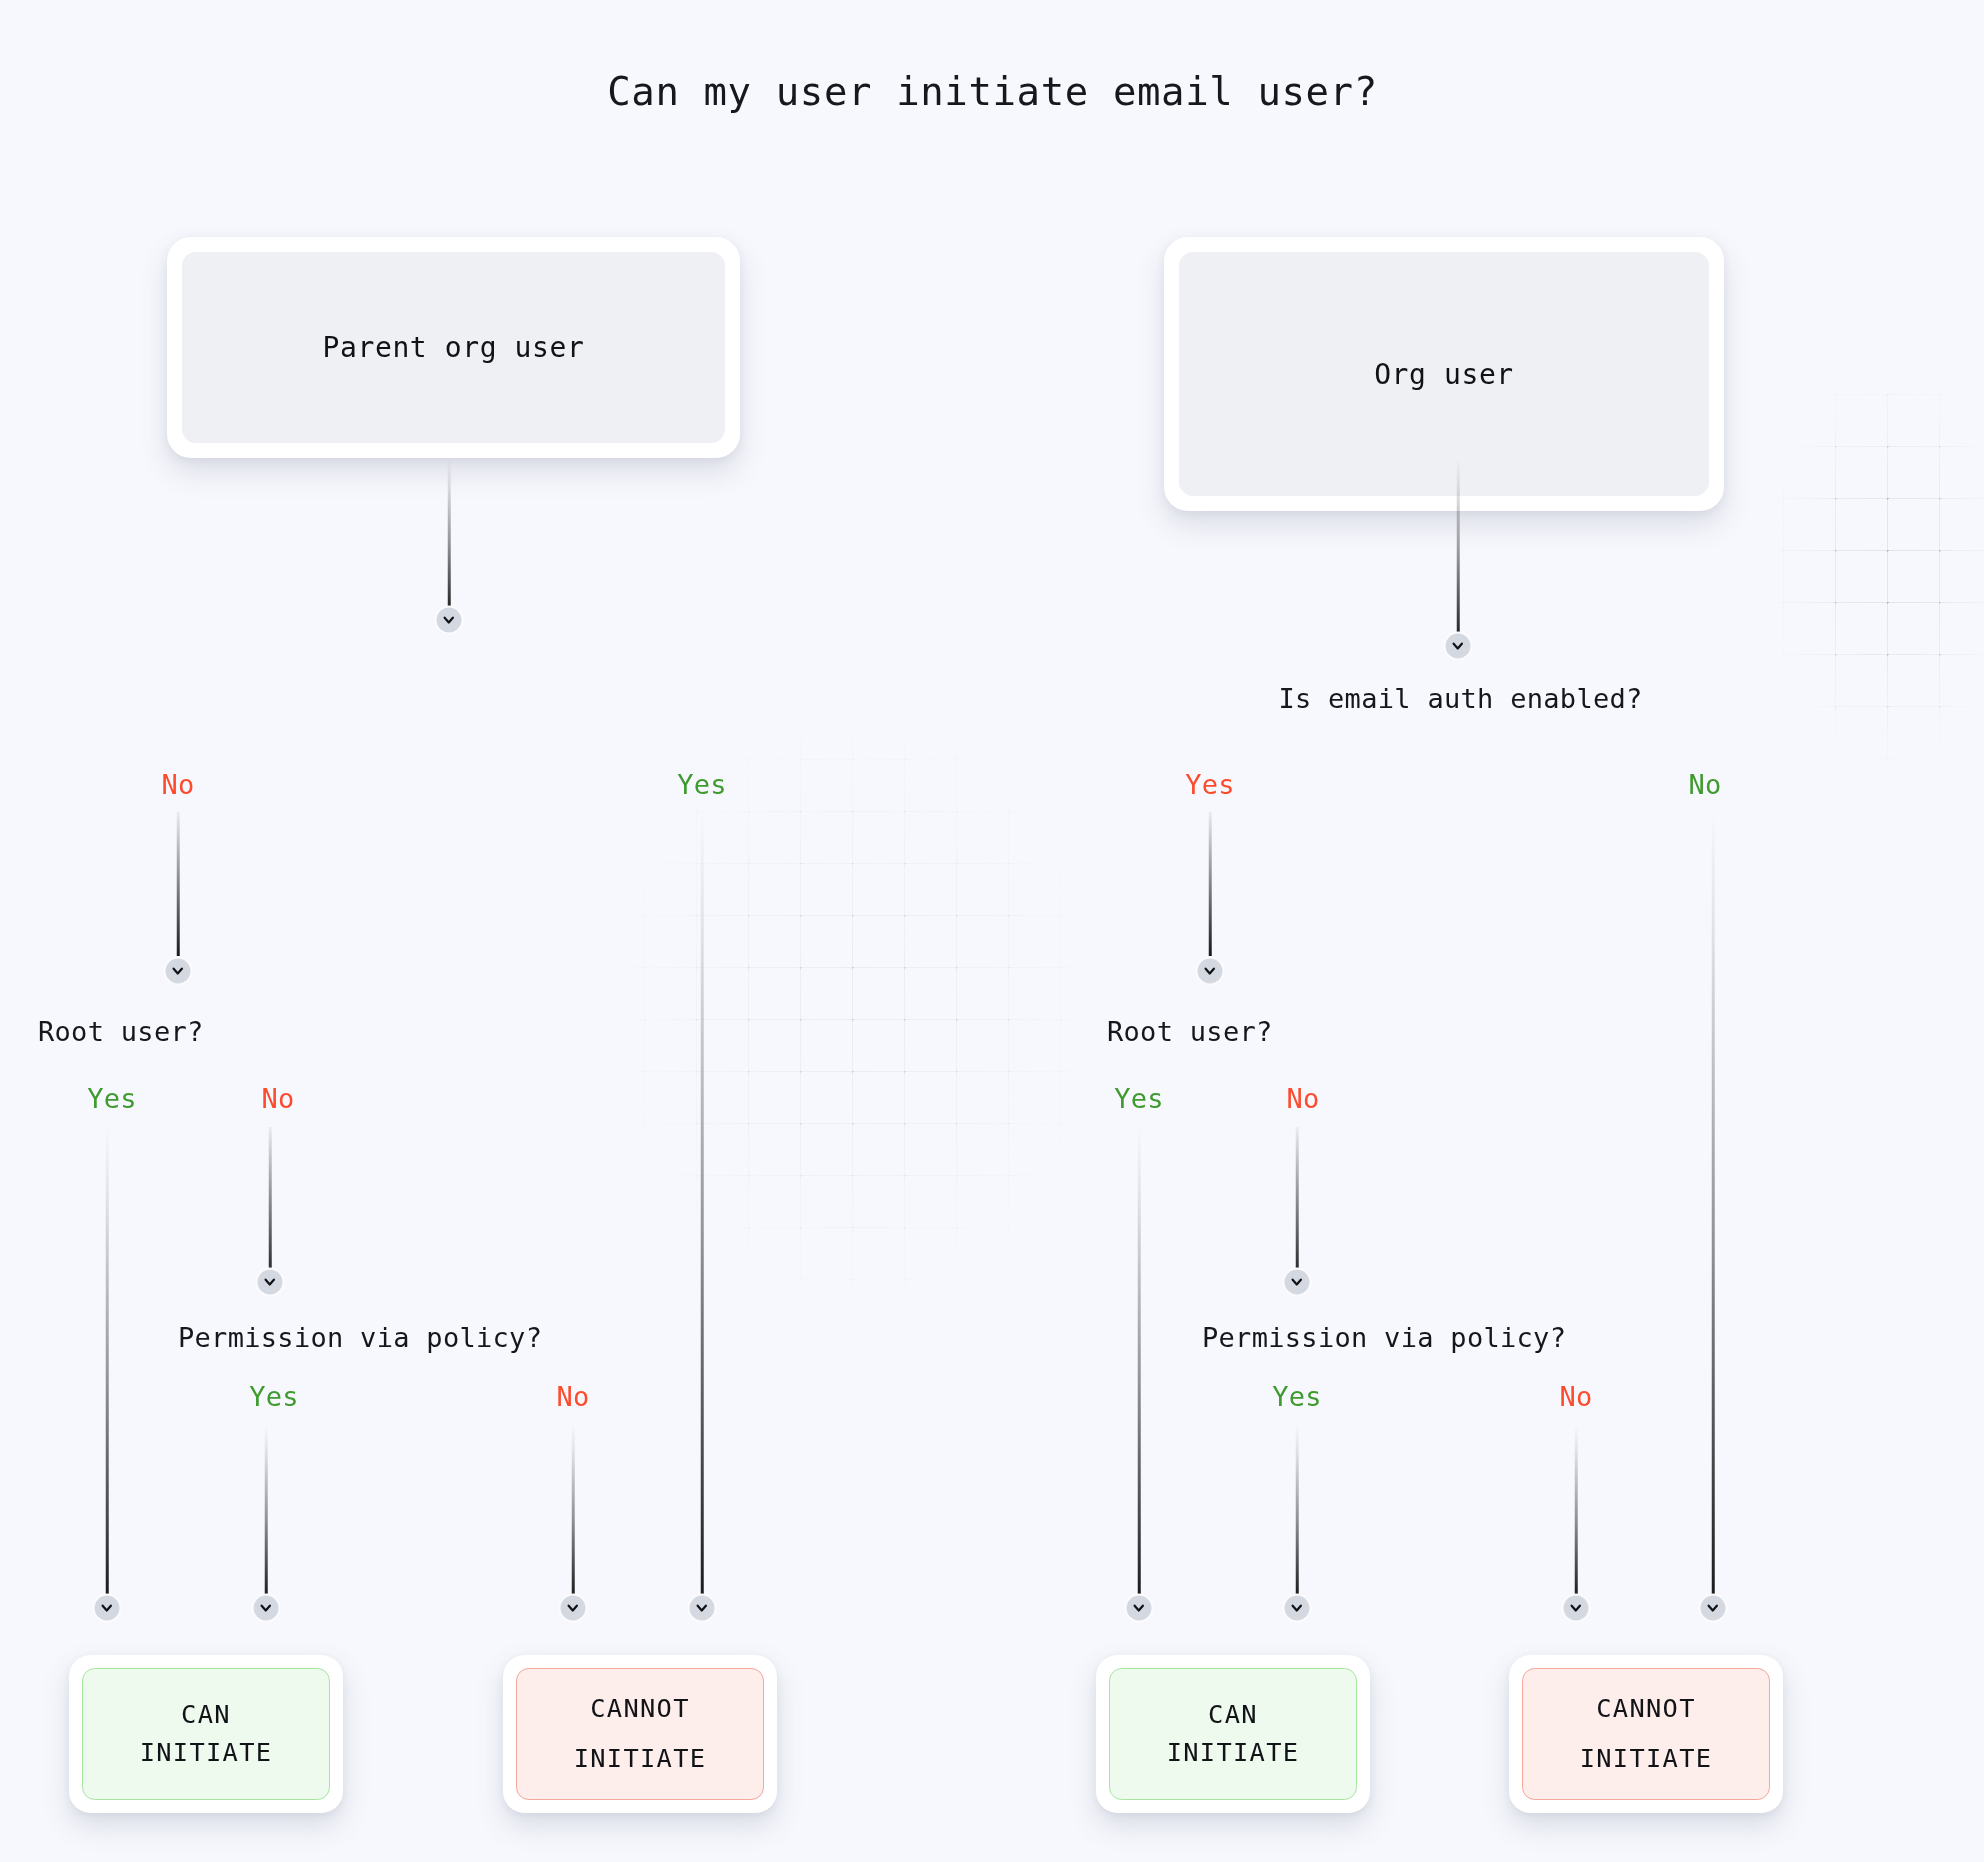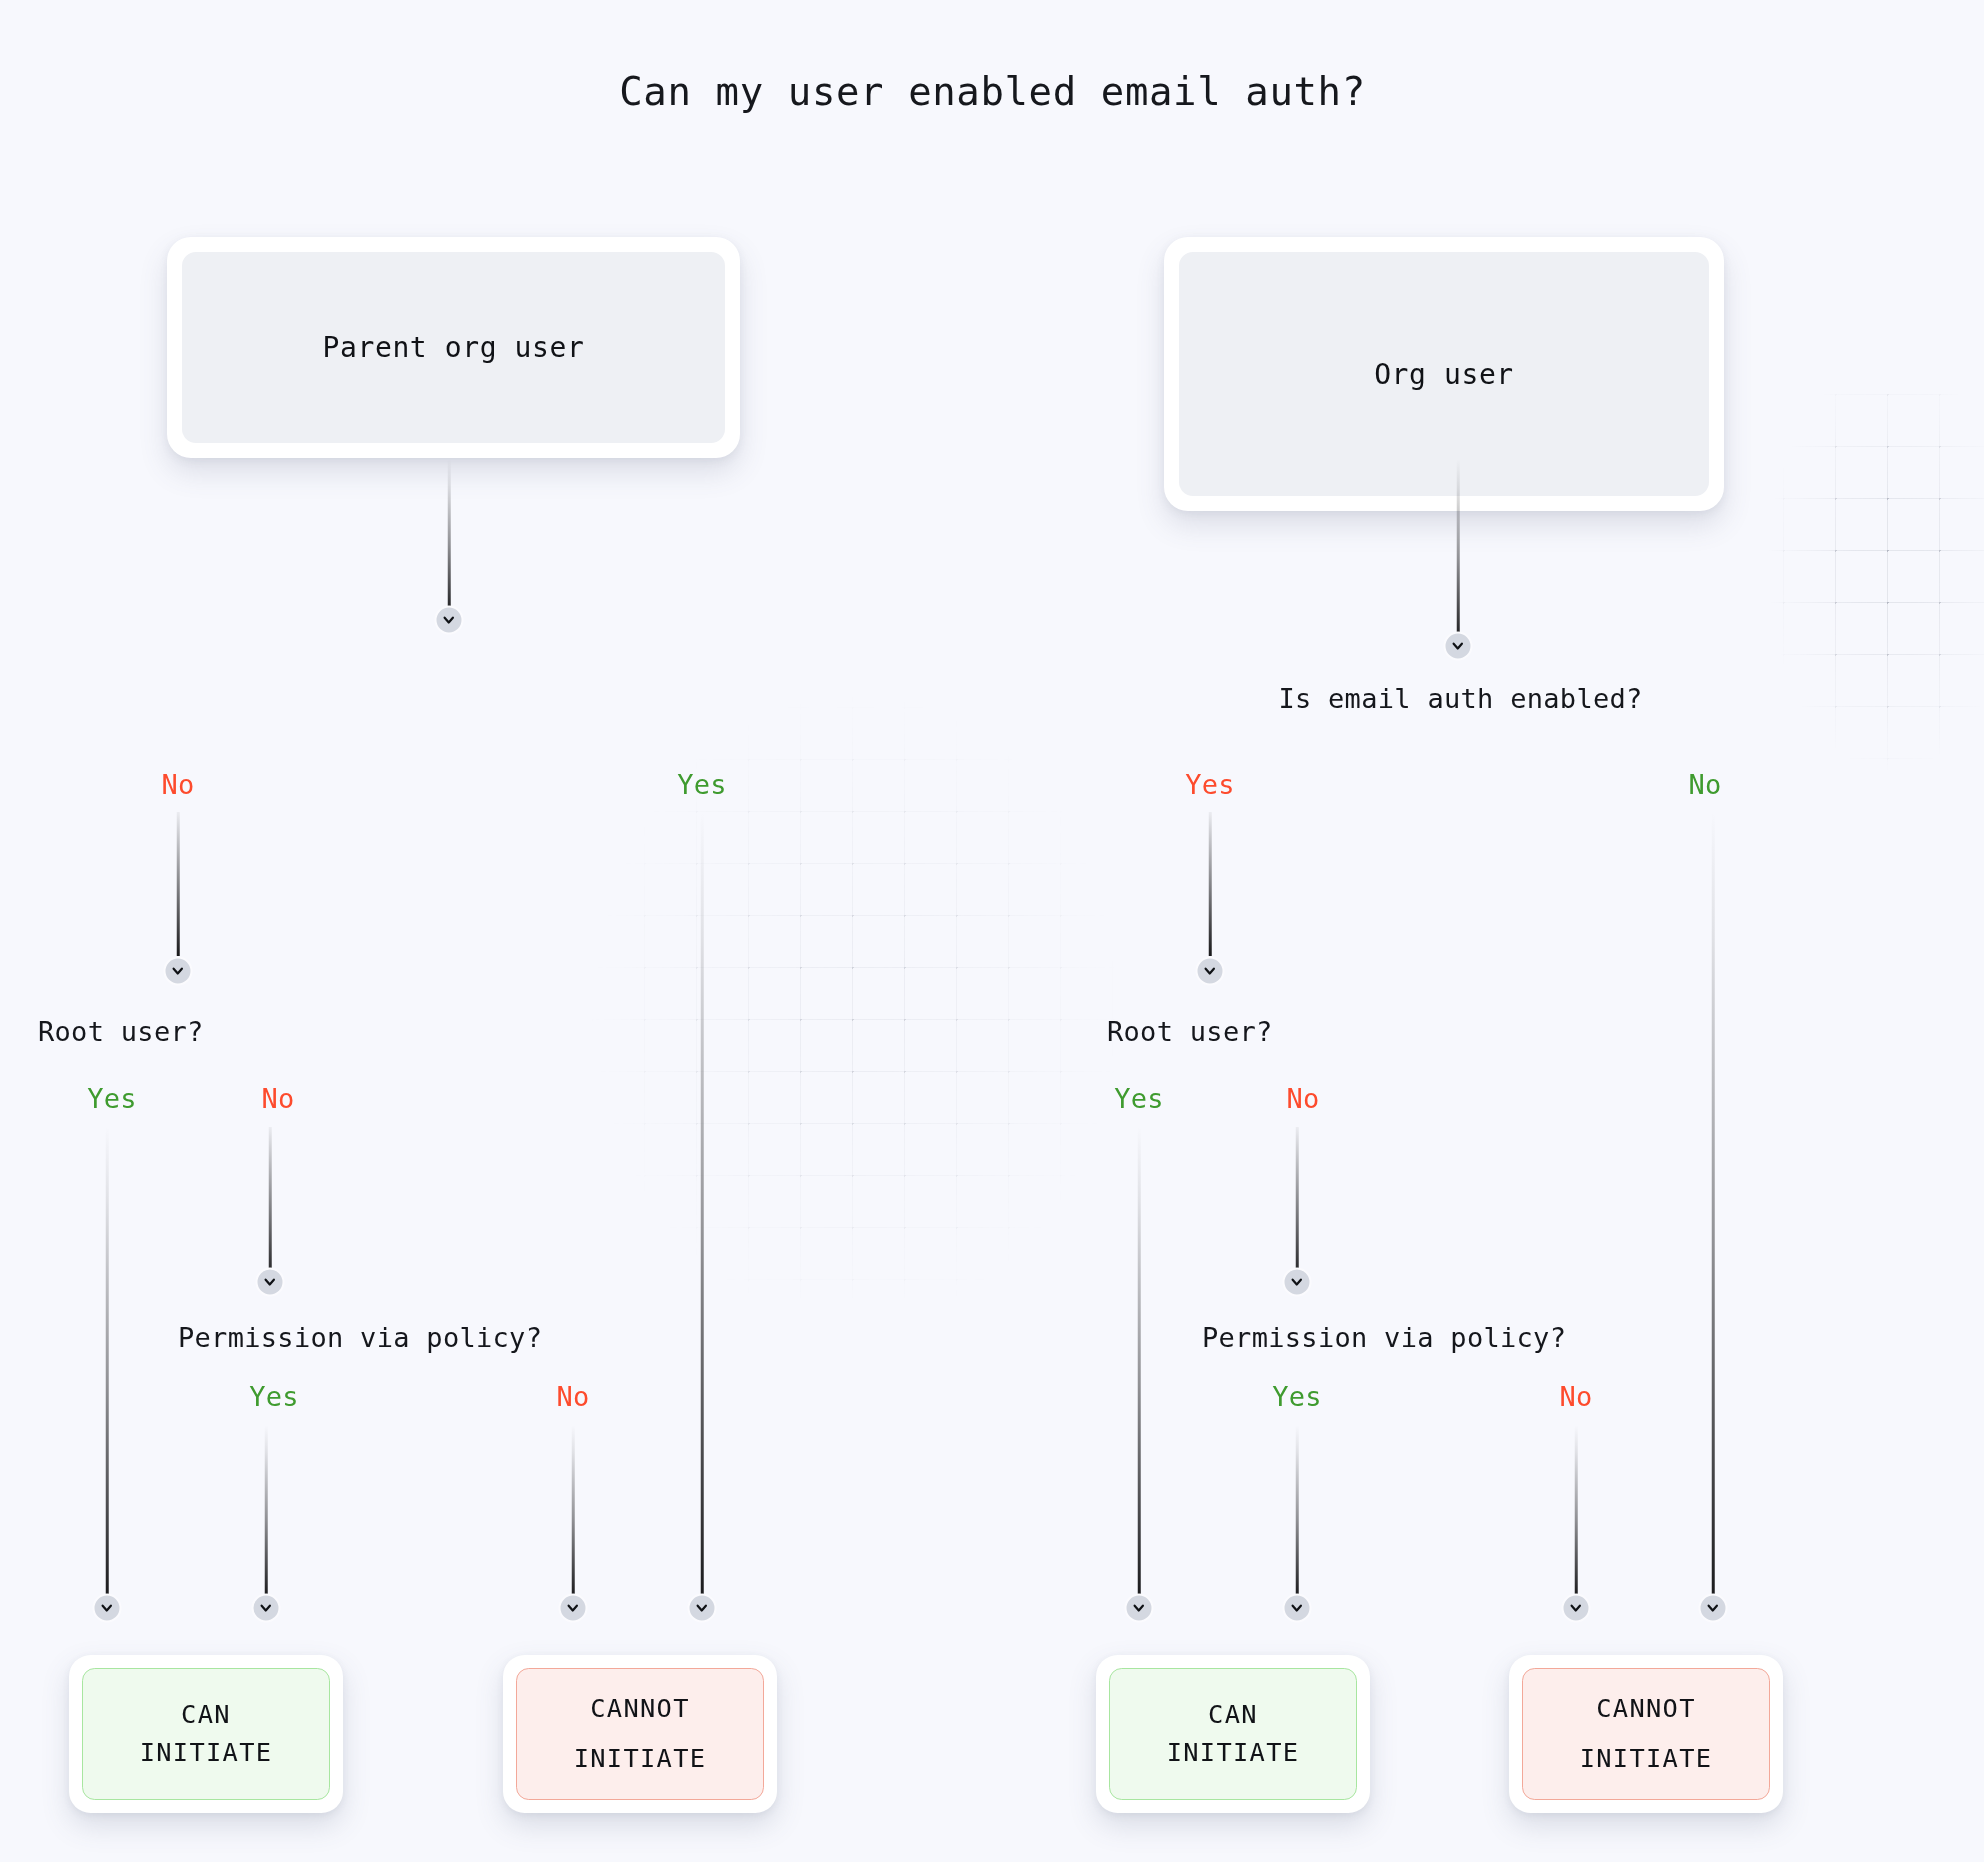--- a/index.html
+++ b/index.html
@@ -138,21 +138,21 @@
   }
 </style>
 </head>
 <body>
 
 <div id="canvas">
 
   <div class="grid-backdrop" id="grid-right"></div>
   <div class="grid-backdrop" id="grid-center"></div>
 
-  <div id="page-title">Can my user enabled email auth?</div>
+  <div id="page-title">Can my user initiate email user?</div>
 
   <div class="node-card" id="node-parent-org-user">
     <div class="node-inner">
       <span class="node-label">Parent org user</span>
     </div>
   </div>
 
   <div class="node-card" id="node-org-user">
     <div class="node-inner">
       <span class="node-label">Org user</span>

